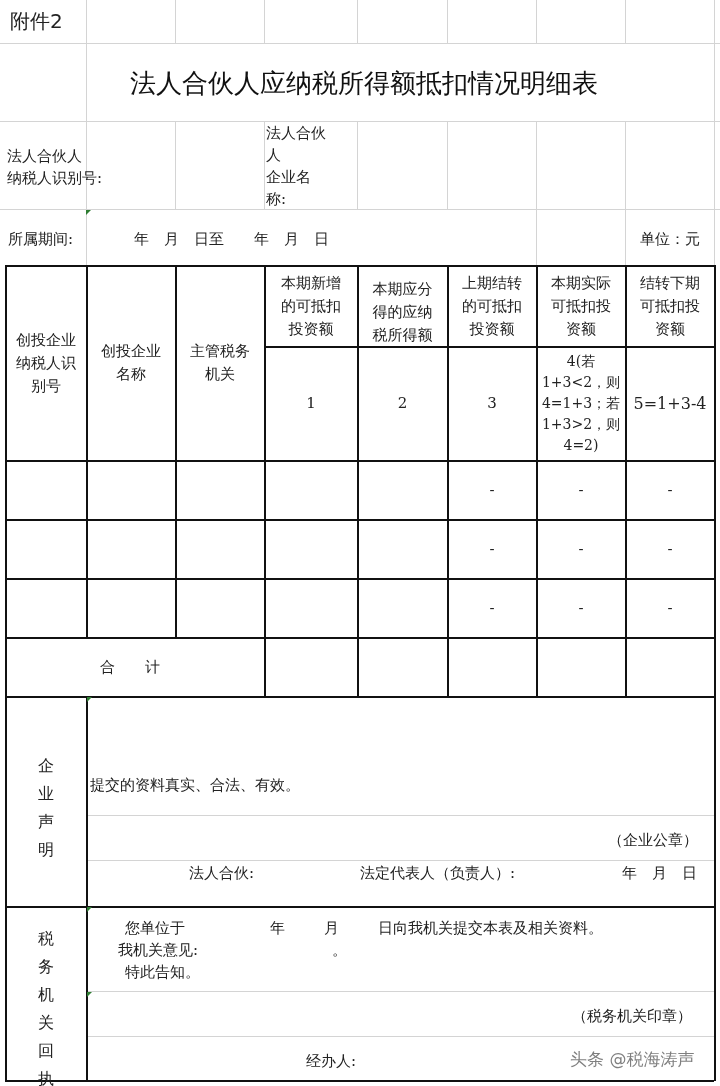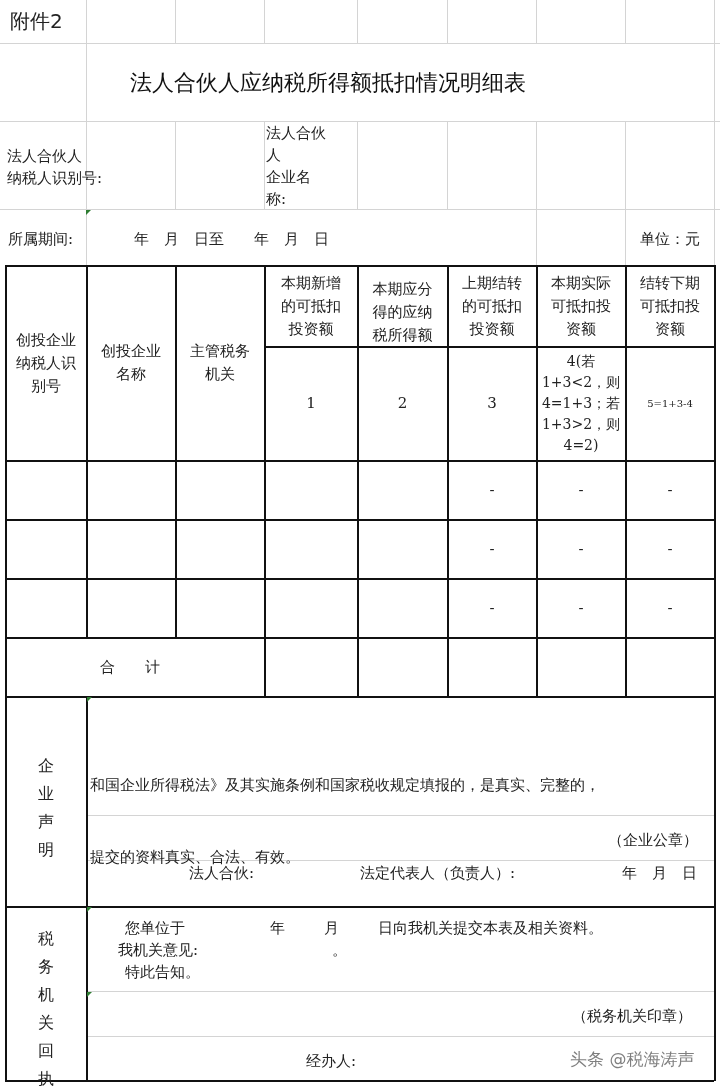--- a/index.html
+++ b/index.html
@@ -35,21 +35,21 @@
 <div class="gl-v" style="left:536px;top:121px;height:88px"></div>
 <div class="gl-v" style="left:625px;top:121px;height:88px"></div>
 <div class="gl-v" style="left:536px;top:209px;height:56px"></div>
 <div class="gl-v" style="left:625px;top:209px;height:56px"></div>
 <div class="gl-h" style="top:815px;left:86px;width:628px"></div>
 <div class="gl-h" style="top:860px;left:86px;width:628px"></div>
 <div class="gl-h" style="top:991px;left:86px;width:628px"></div>
 <div class="gl-h" style="top:1036px;left:86px;width:628px"></div>
 
 <div class="txt sans" style="left:10px;top:10px;font-size:20px">附件2</div>
-<div class="txt sans" style="left:130px;top:66px;font-size:22px;line-height:34px;color:#111">法人合伙人应纳税所得额抵扣情况明细表</div>
+<div class="txt sans" style="left:130px;top:66px;font-size:26px;line-height:34px;color:#111">法人合伙人应纳税所得额抵扣情况明细表</div>
 
 <div class="txt" style="left:7px;top:145px">
   <div>法人合伙人</div>
   <div>纳税人识别号:</div>
 </div>
 <div class="txt" style="left:266px;top:122px;line-height:22px">
   <div>法人合伙</div>
   <div>人</div>
   <div>企业名</div>
   <div>称:</div>
@@ -140,21 +140,21 @@
 <div class="cell" style="left:448px;top:347px;width:88px;height:113px">3</div>
 <div class="cell" style="left:537px;top:347px;width:88px;height:113px;font-size:14px;line-height:21px">
   <div>
       <div>4(若</div>
       <div>1+3&lt;2，则</div>
       <div>4=1+3；若</div>
       <div>1+3&gt;2，则</div>
       <div>4=2)</div>
     </div>
 </div>
-<div class="cell" style="left:626px;top:347px;width:88px;height:113px;font-size:10px">5=1+3-4</div>
+<div class="cell" style="left:626px;top:347px;width:88px;height:113px;font-size:16px">5=1+3-4</div>
 
 <div class="cell" style="left:448px;top:461px;width:88px;height:58px">-</div>
 <div class="cell" style="left:537px;top:461px;width:88px;height:58px">-</div>
 <div class="cell" style="left:626px;top:461px;width:88px;height:58px">-</div>
 <div class="cell" style="left:448px;top:520px;width:88px;height:58px">-</div>
 <div class="cell" style="left:537px;top:520px;width:88px;height:58px">-</div>
 <div class="cell" style="left:626px;top:520px;width:88px;height:58px">-</div>
 <div class="cell" style="left:448px;top:579px;width:88px;height:58px">-</div>
 <div class="cell" style="left:537px;top:579px;width:88px;height:58px">-</div>
 <div class="cell" style="left:626px;top:579px;width:88px;height:58px">-</div>
@@ -162,21 +162,20 @@
 <div class="cell" style="left:6px;top:638px;width:258px;height:58px;justify-content:flex-start;padding-left:94px;box-sizing:border-box;white-space:pre">合　　计</div>
 
 <div class="vert" style="left:36px;top:752px">
   <div>企</div>
     <div>业</div>
     <div>声</div>
     <div>明</div>
 </div>
 <div class="tri" style="left:87px;top:697px"></div>
 <div class="txt" style="left:90px;top:725px;white-space:pre;line-height:24px">
-  <div>和国企业所得税法》及其实施条例和国家税收规定填报的，是真实、完整的，</div>
   <div>提交的资料真实、合法、有效。</div>
 </div>
 <div class="txt" style="left:608px;top:829px">（企业公章）</div>
 <div class="txt" style="left:189px;top:862px">法人合伙:</div>
 <div class="txt" style="left:360px;top:862px">法定代表人（负责人）:</div>
 <div class="txt" style="left:622px;top:862px;white-space:pre">年　月　日</div>
 
 <div class="vert" style="left:36px;top:925px">
   <div>税</div>
     <div>务</div>

